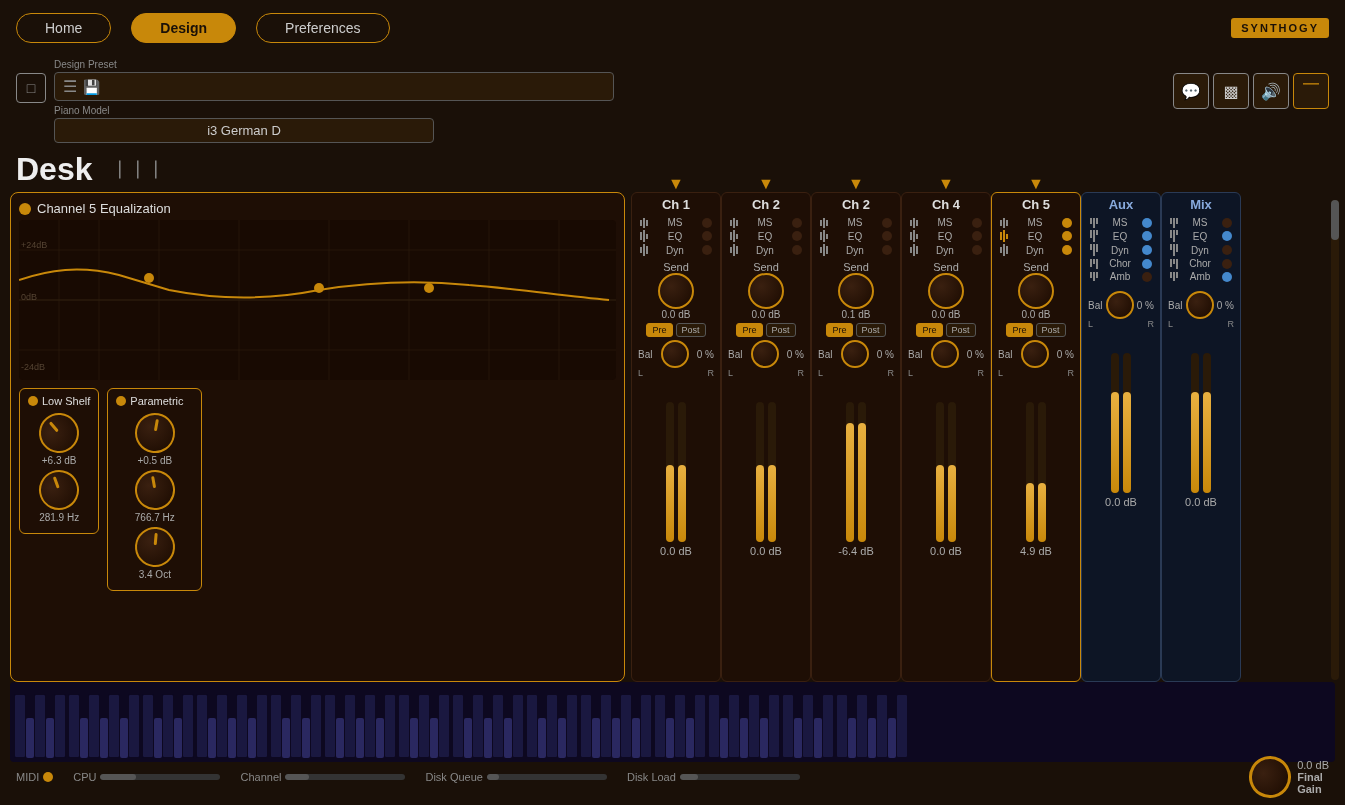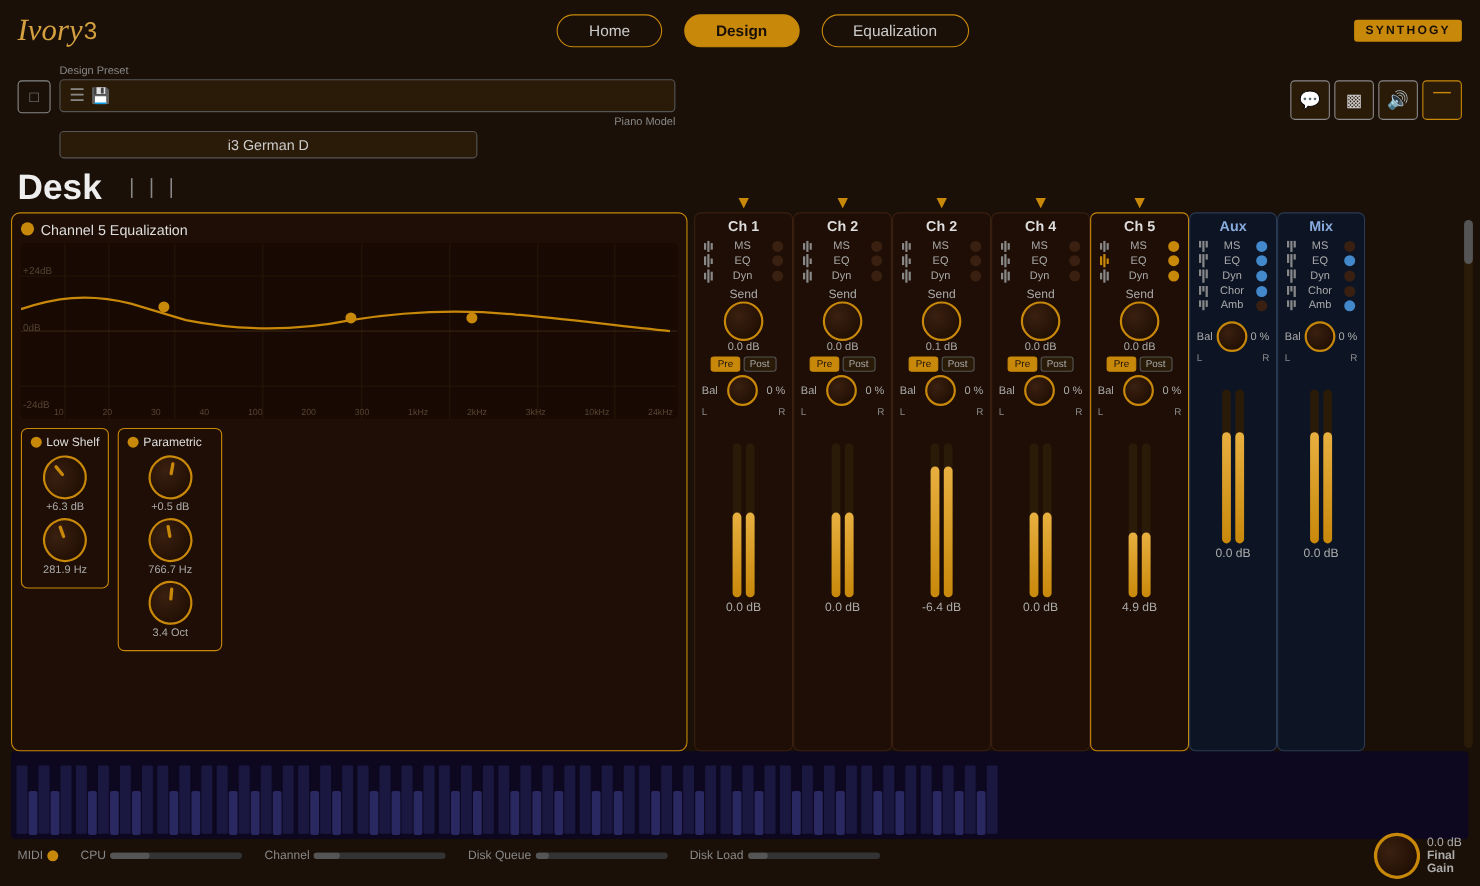--- a/index.html
+++ b/index.html
@@ -128,21 +128,21 @@
       border-radius: 8px;
       background: #1e0e05;
       padding: 8px;
       flex-shrink: 0;
     }
     .eq-title {
       font-size: 13px;
       color: #ddd;
       margin-bottom: 4px;
       display: flex;
-      align-items: flex-start;
+      align-items: center;
       gap: 6px;
     }
     .eq-dot {
       width: 12px;
       height: 12px;
       border-radius: 50%;
       background: #c8880a;
     }
     .eq-graph {
       width: 100%;
@@ -477,46 +477,42 @@
     svg.eq-svg {
       position: absolute;
       top: 0; left: 0;
       width: 100%; height: 100%;
     }
   </style>
 </head>
 <body>
 
 <div class="top-bar">
-  <div class="logo">
-    <span class="logo-text" style="font-family:Georgia,serif;font-style:italic;font-size:28px;color:#d4a040;">Ivory</span>
-    <span class="logo-3" style="color:#d4a040;font-size:22px;margin-left:1px;">3</span>
-  </div>
   <div class="nav-buttons">
     <button class="nav-btn">Home</button>
     <button class="nav-btn active">Design</button>
-    <button class="nav-btn">Equalization</button>
+    <button class="nav-btn">Preferences</button>
   </div>
   <div class="synthogy-logo">
     <span>SYNTHOGY</span>
   </div>
 </div>
 
 <div style="display:flex;align-items:flex-start;padding:4px 16px;gap:8px;background:#1a1008;">
   <div style="display:flex;align-items:center;gap:6px;margin-top:14px;">
     <div class="preset-icon">□</div>
   </div>
   <div style="display:flex;flex-direction:column;flex:1;max-width:560px;">
     <span style="font-size:10px;color:#888;margin-bottom:2px;">Design Preset</span>
     <div style="display:flex;align-items:center;border:1px solid #555;border-radius:4px;background:#2a1a08;padding:4px 8px;">
       <span style="color:#888;cursor:pointer;font-size:16px;">☰</span>
       <span style="color:#888;cursor:pointer;font-size:14px;margin-left:6px;">💾</span>
     </div>
     <div style="margin-top:4px;">
-      <span style="font-size:10px;color:#888;margin-bottom:2px;display:block;text-align:right;">Piano Model</span>
+      <span style="font-size:10px;color:#888;margin-bottom:2px;display:block;">Piano Model</span>
       <div style="border:1px solid #555;border-radius:4px;background:#2a1a08;padding:4px 16px;color:#ccc;font-size:13px;text-align:center;width:380px;">i3 German D</div>
     </div>
   </div>
   <div style="display:flex;gap:4px;margin-left:auto;padding-top:14px;">
     <div class="top-icon-btn" style="font-size:16px;">💬</div>
     <div class="top-icon-btn" style="font-size:16px;">▩</div>
     <div class="top-icon-btn" style="font-size:16px;">🔊</div>
     <div class="top-icon-btn active" style="font-size:16px;">⎺</div>
   </div>
 </div>
@@ -554,34 +550,20 @@
 
         <circle cx="130" cy="58" r="5" fill="#c8880a"></circle>
         <circle cx="300" cy="68" r="5" fill="#c8880a"></circle>
         <circle cx="410" cy="68" r="5" fill="#c8880a"></circle>
       </svg>
 
       <span style="position:absolute;top:20px;left:2px;font-size:9px;color:#554433;">+24dB</span>
       <span style="position:absolute;top:72px;left:2px;font-size:9px;color:#554433;">0dB</span>
       <span style="position:absolute;bottom:8px;left:2px;font-size:9px;color:#554433;">-24dB</span>
 
-      <div style="position:absolute;bottom:2px;left:30px;right:4px;display:flex;justify-content:space-between;font-size:8px;color:#554433;">
-        <span>10</span>
-          <span>20</span>
-          <span>30</span>
-          <span>40</span>
-        <span>100</span>
-          <span>200</span>
-          <span>300</span>
-        <span>1kHz</span>
-          <span>2kHz</span>
-          <span>3kHz</span>
-        <span>10kHz</span>
-          <span>24kHz</span>
-      </div>
     </div>
 
     <div class="eq-controls">
 
       <div class="eq-band">
         <div class="eq-band-title">
           <div class="eq-band-dot"></div>
           <span>Low Shelf</span>
         </div>
         <div class="knob-container">

